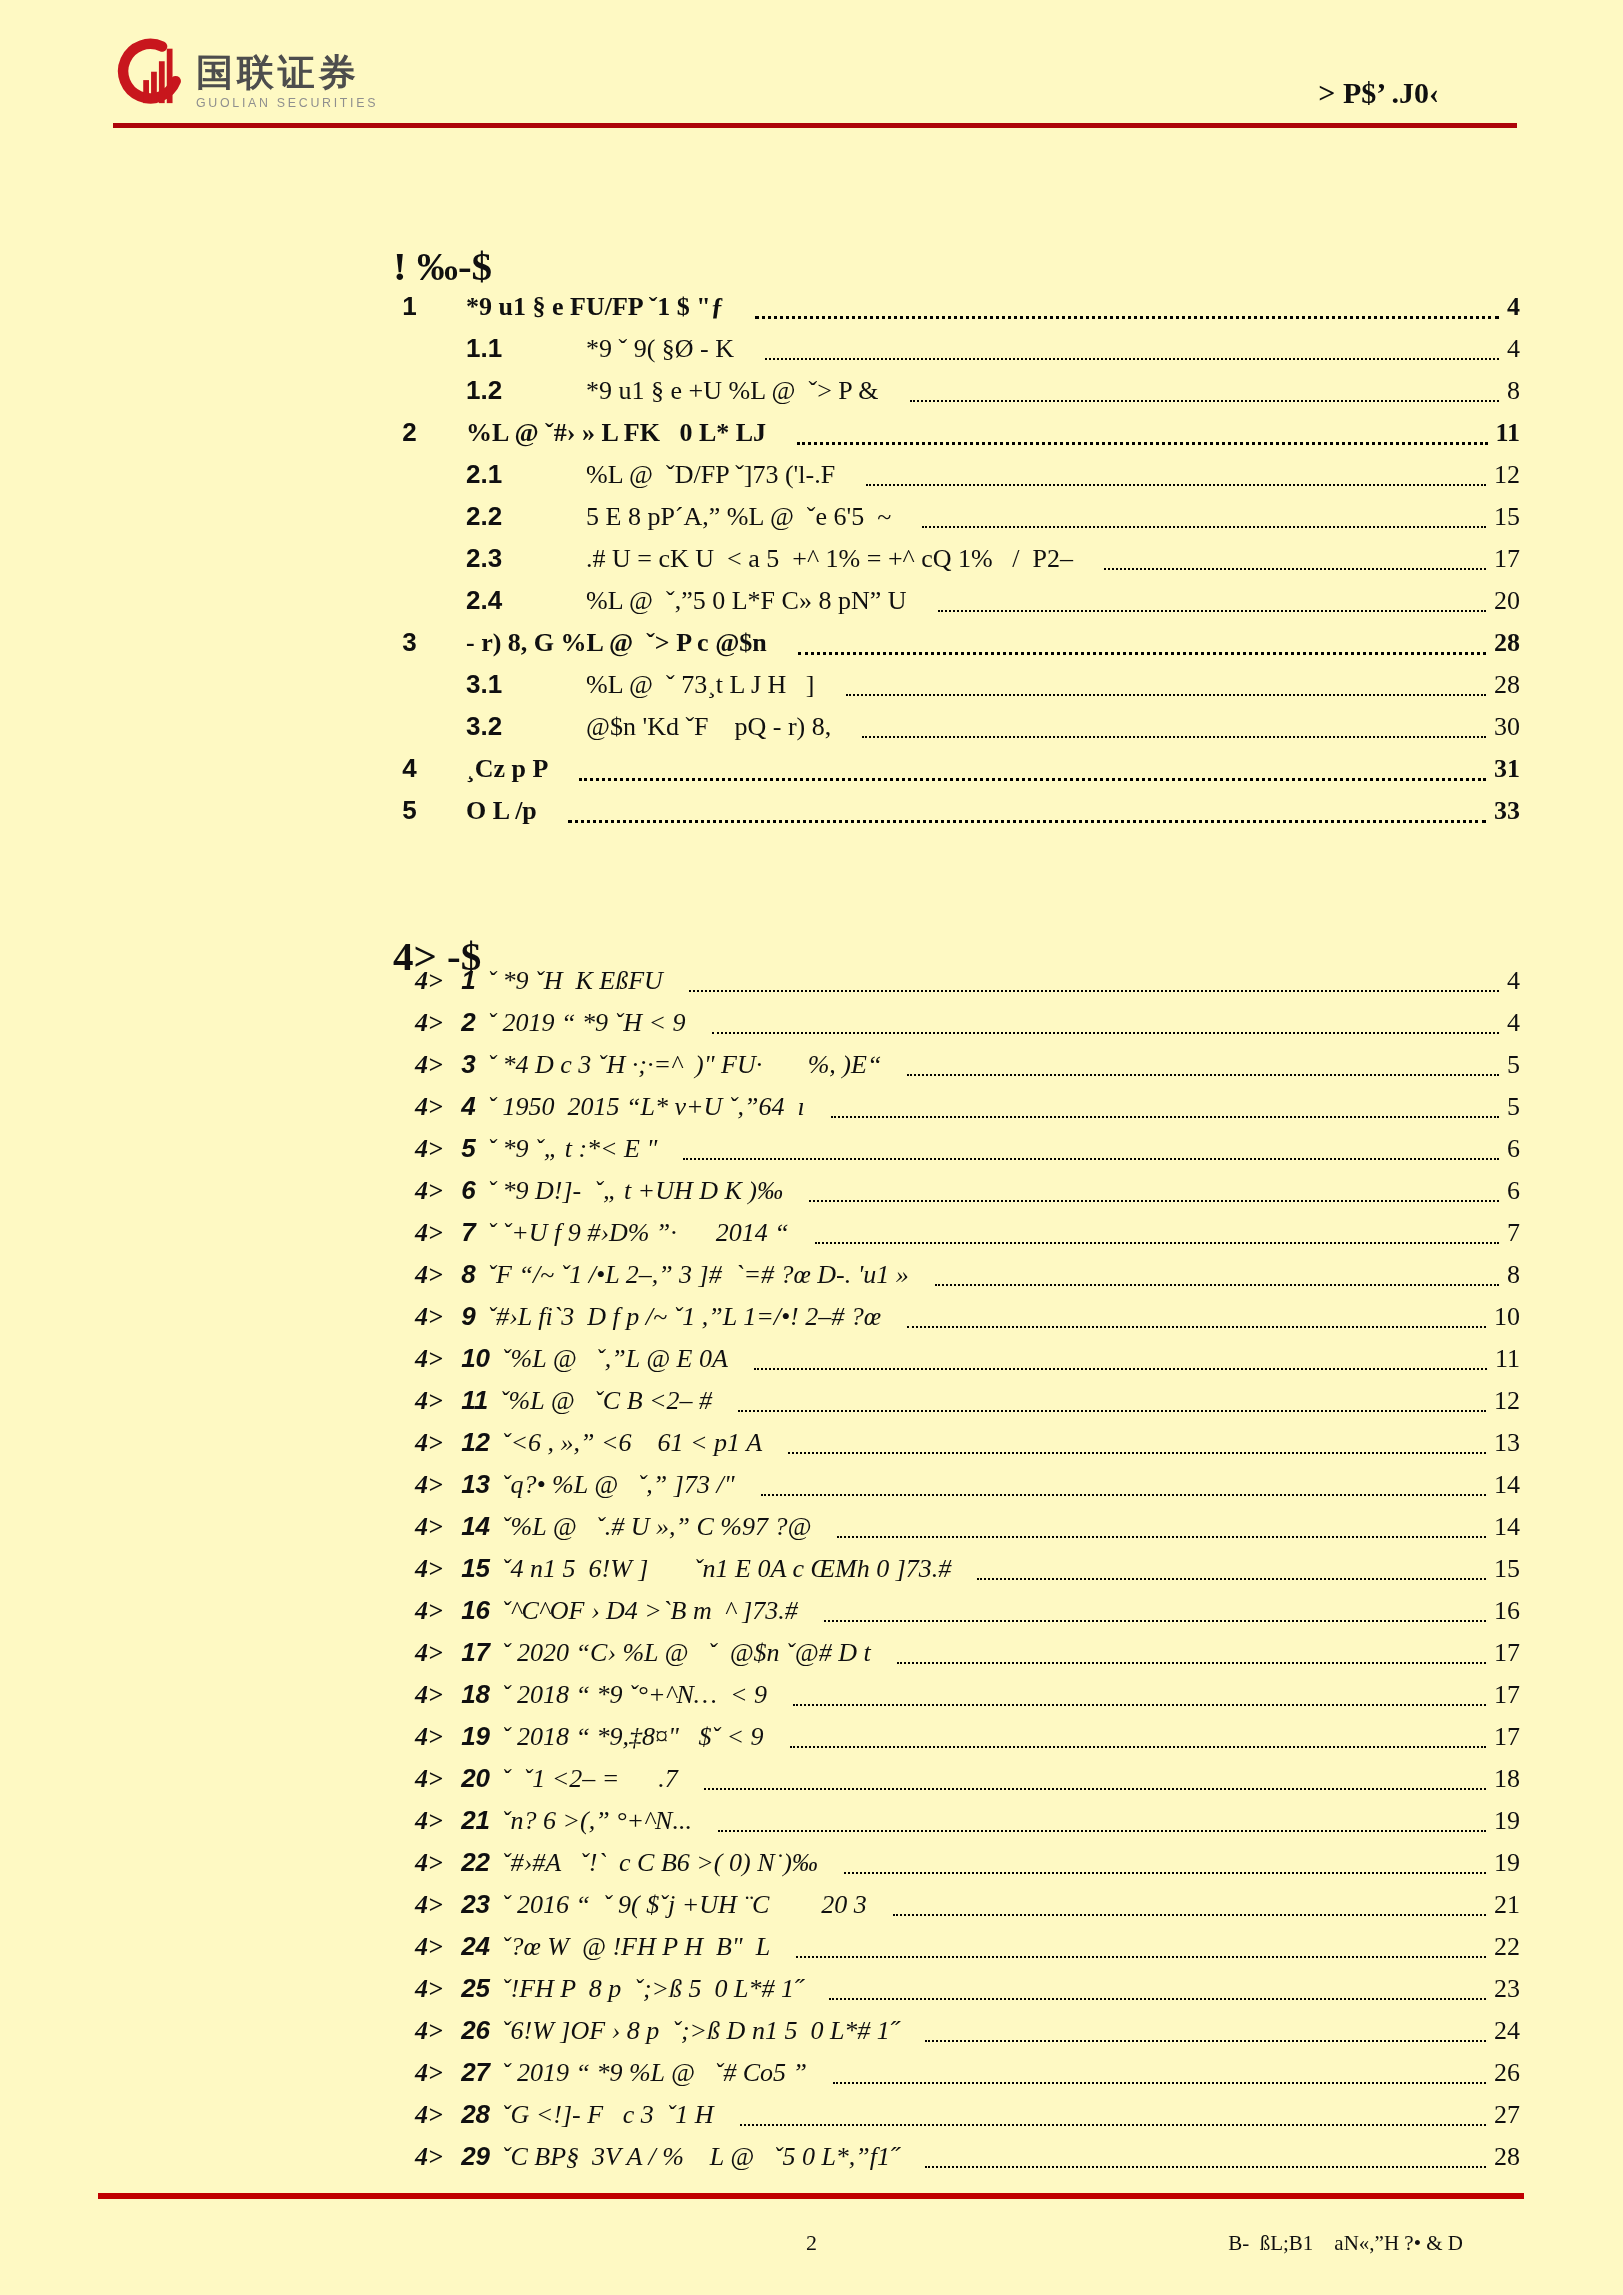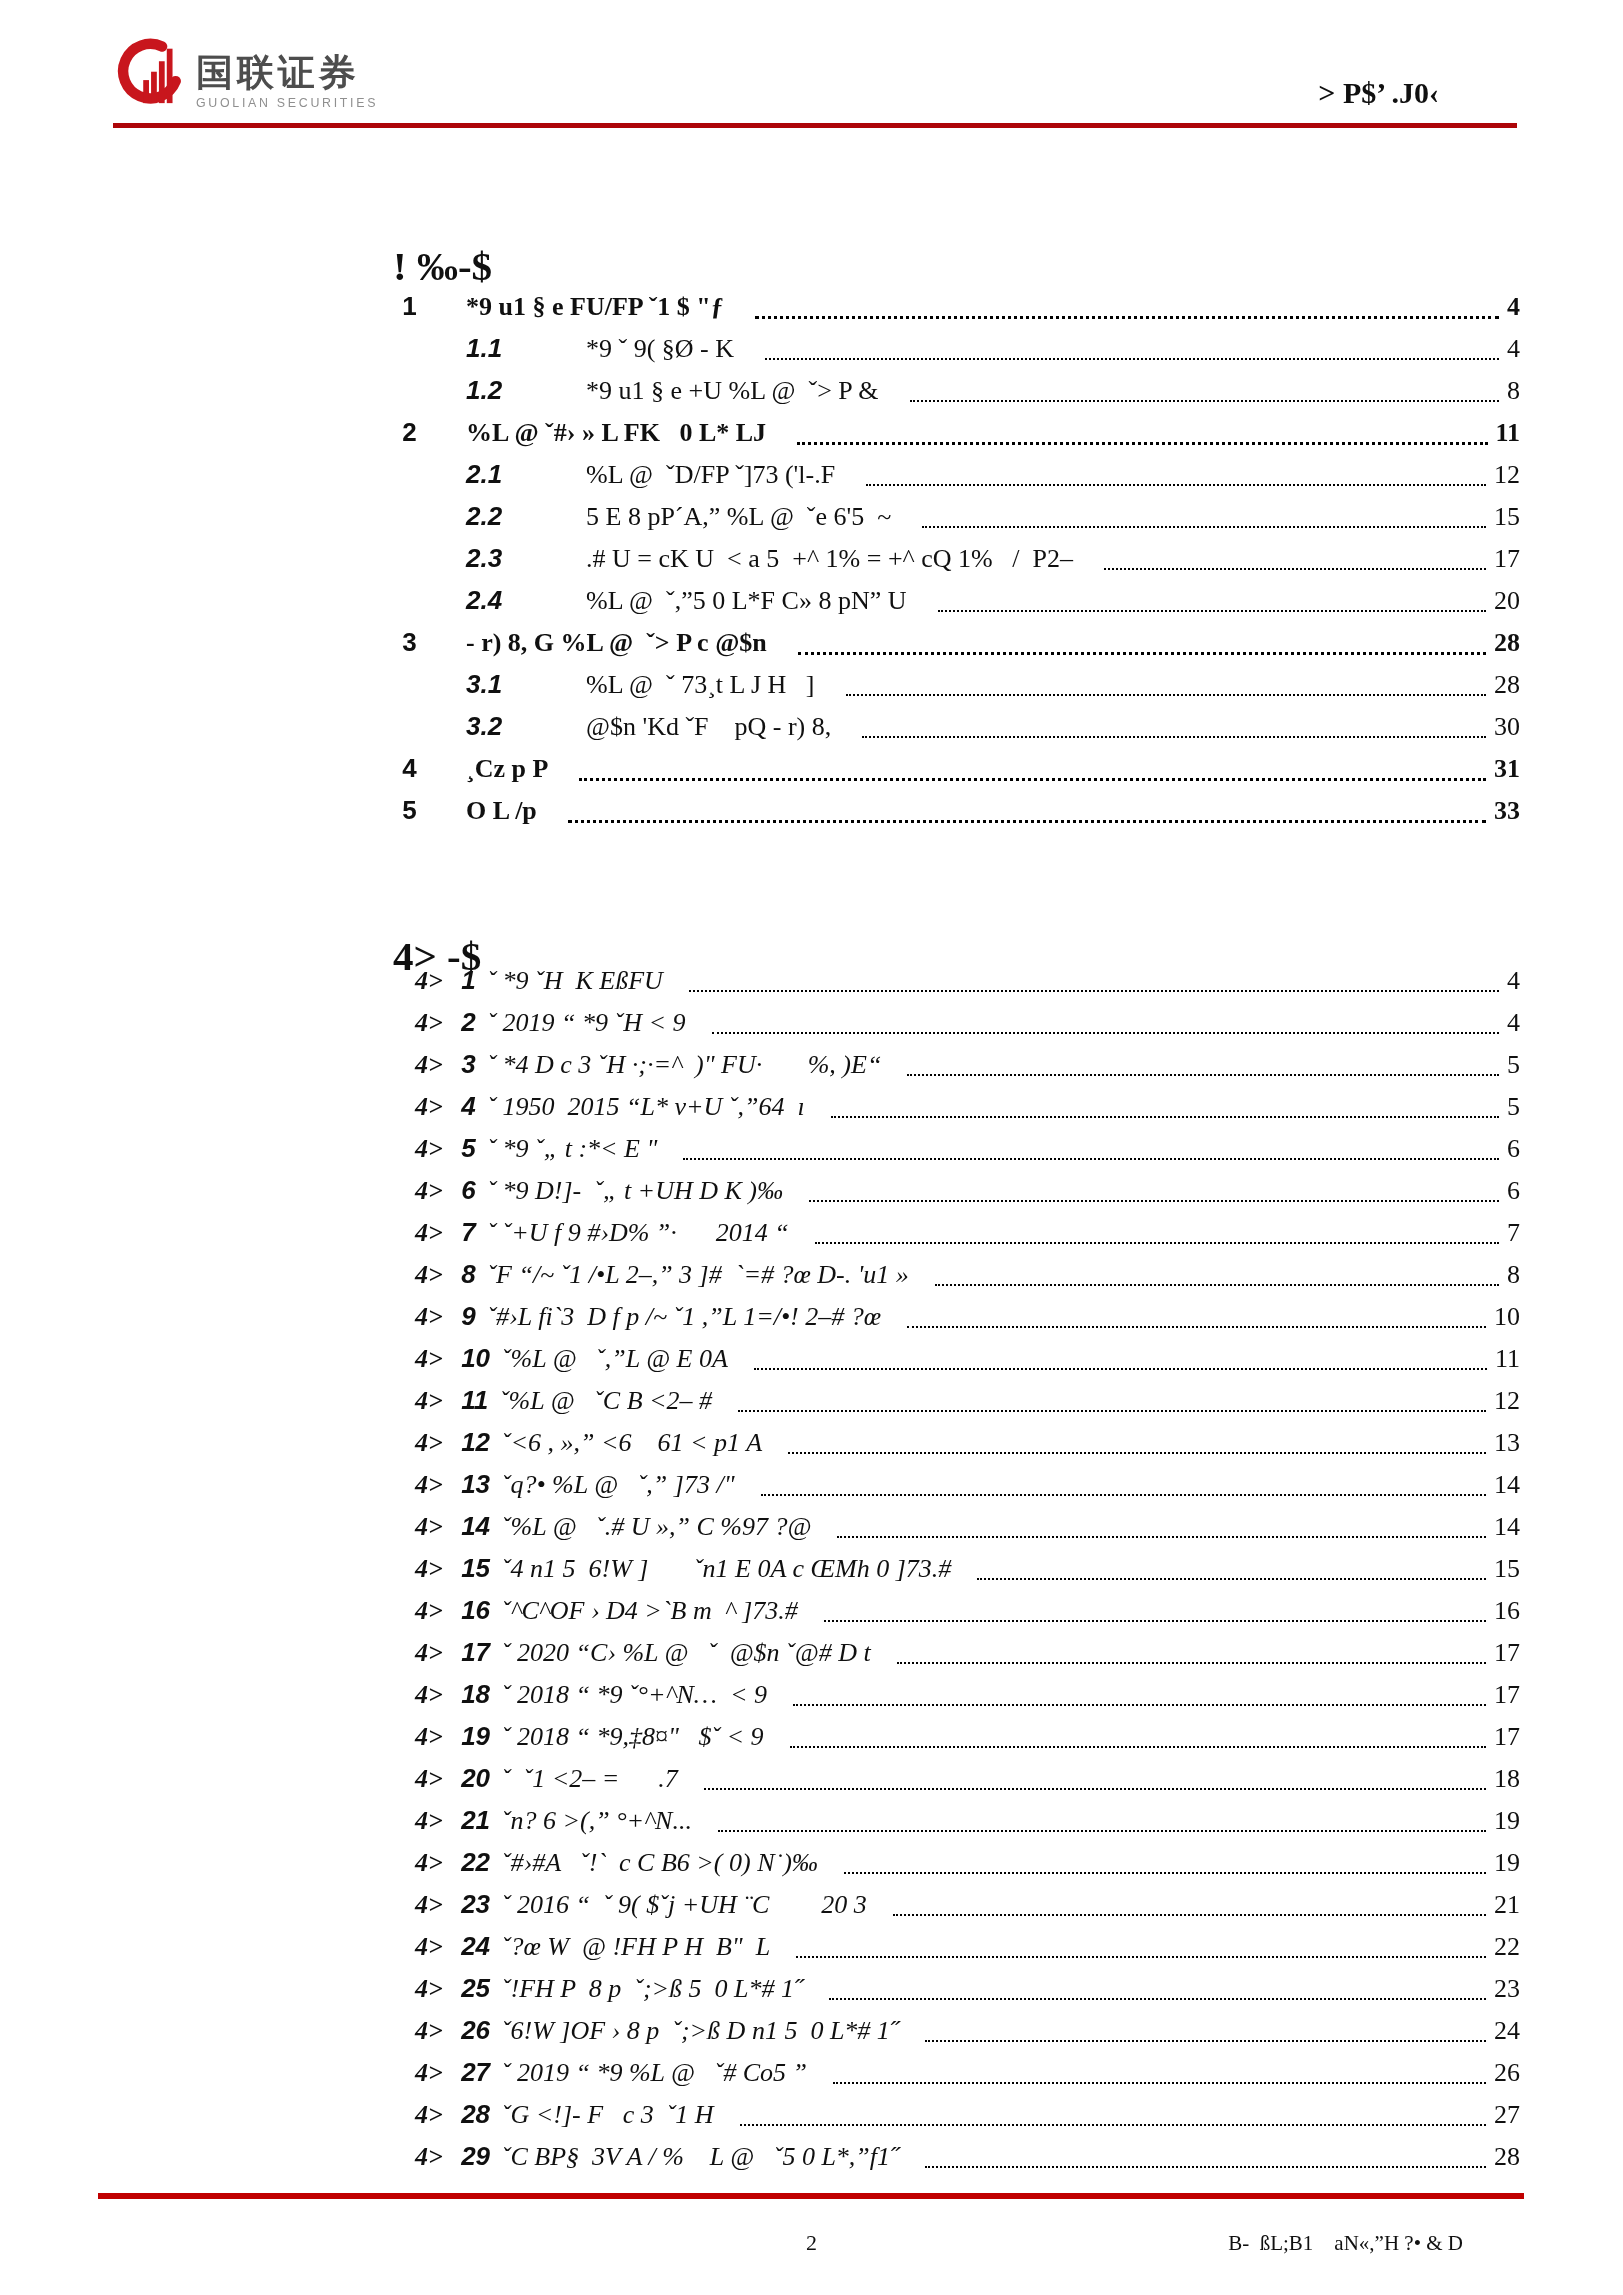--- a/index.html
+++ b/index.html
@@ -1,16 +1,16 @@
 <!DOCTYPE html>
 <html style="font-size:10.5px"><head>
 <meta charset="utf-8">
 <style>
   html,body{margin:0;padding:0;background:#e8e8e8;}
-  .page{position:relative;width:1623px;height:2295px;background:#ffffff;
+  .page{position:relative;width:1623px;height:2295px;background:#fef9c3;
         font-family:"Liberation Serif",serif;color:#101010;overflow:hidden;margin:0 auto;}
 
   
   .logo-wrap{position:absolute;left:116px;top:38px;display:flex;align-items:flex-start;}
   .logo-mark{width:67px;height:80px;}
   .logo-text{margin-left:13px;display:flex;flex-direction:column;}
   .logo-cn{font-family:"Liberation Sans",sans-serif;font-weight:bold;font-size:37px;
            color:#4d4d4d;letter-spacing:3.9px;line-height:1.0;margin-top:15.7px;}
   .logo-en{font-family:"Liberation Sans",sans-serif;font-size:12.4px;color:#8f8f8f;
            letter-spacing:2.7px;margin-top:5.2px;}
@@ -21,21 +21,21 @@
   .sec-title{position:absolute;left:393px;font-size:41px;font-weight:bold;white-space:pre;}
   .toc-title{top:208px;}
   .fig-title{top:898px;}
 
   
   #toc-list{position:absolute;left:393px;top:285px;width:1127px;}
   .trow{display:flex;align-items:baseline;height:42px;line-height:42px;font-size:26px;}
   .trow .num{font-family:"Liberation Sans",sans-serif;font-weight:bold;flex:none;}
   .trow.l1{font-weight:bold;}
   .trow.l1 .num{width:73px;padding-left:9.2px;box-sizing:border-box;}
-  .trow.l2 .num{margin-left:73px;width:120px;font-style:italic;}
+  .trow.l2 .num{margin-left:73px;width:120px;}
   .txt{white-space:pre;flex:none;}
   .leader{flex:1 1 auto;align-self:flex-end;margin:0 7.9px 9.2px 31px;border-bottom:2px dotted #000;min-width:26px;}
   .trow.l1 .leader{border-bottom:3.9px dotted #000;margin-bottom:7.9px;}
   .pg{flex:none;}
 
   
   #fig-list{position:absolute;left:393px;top:959px;width:1127px;}
   .frow{display:flex;align-items:baseline;height:42px;line-height:42px;font-size:26px;font-style:italic;}
   .frow .pfx{flex:none;margin-left:22px;padding-right:18.3px;font-weight:bold;}
   .frow .num{flex:none;font-family:"Liberation Sans",sans-serif;font-weight:bold;font-style:italic;padding-right:11.8px;}

